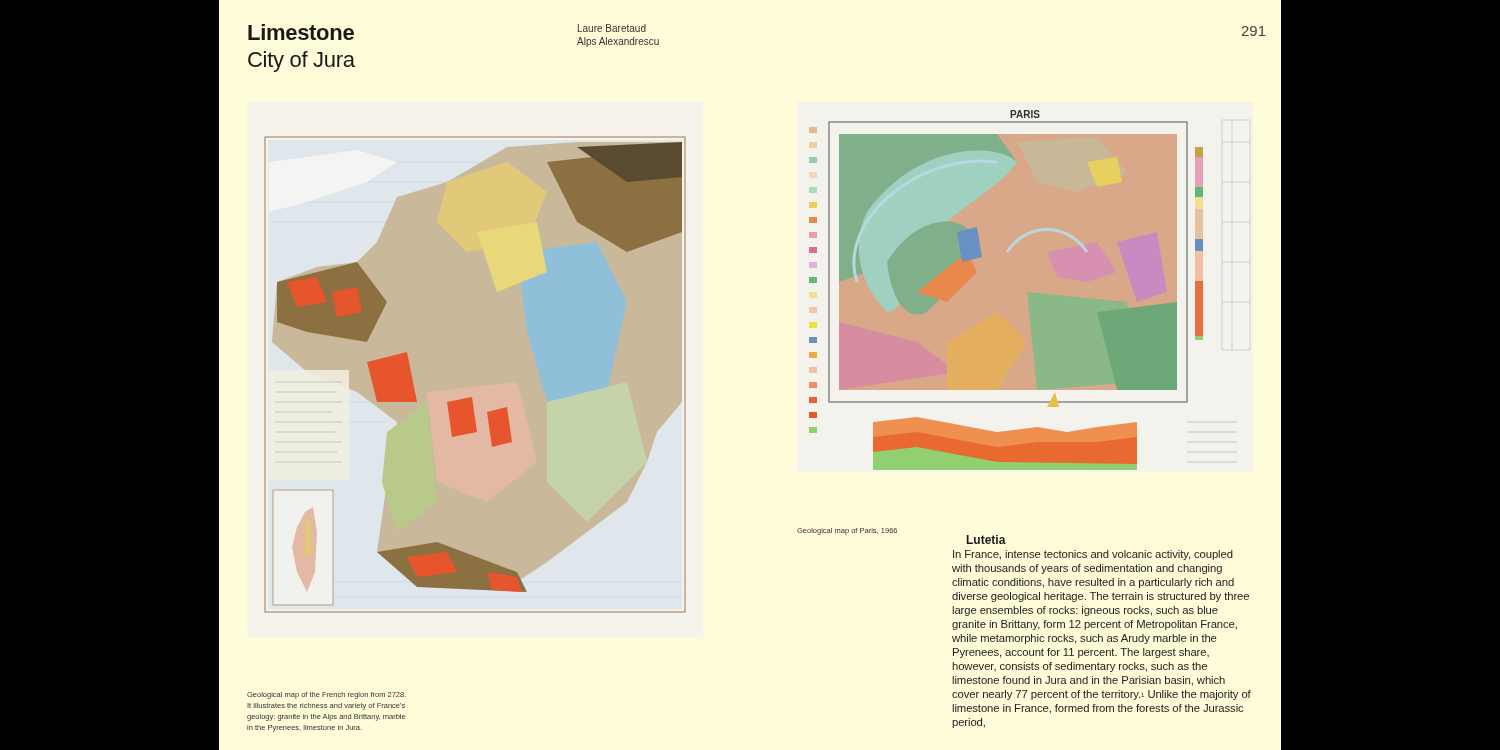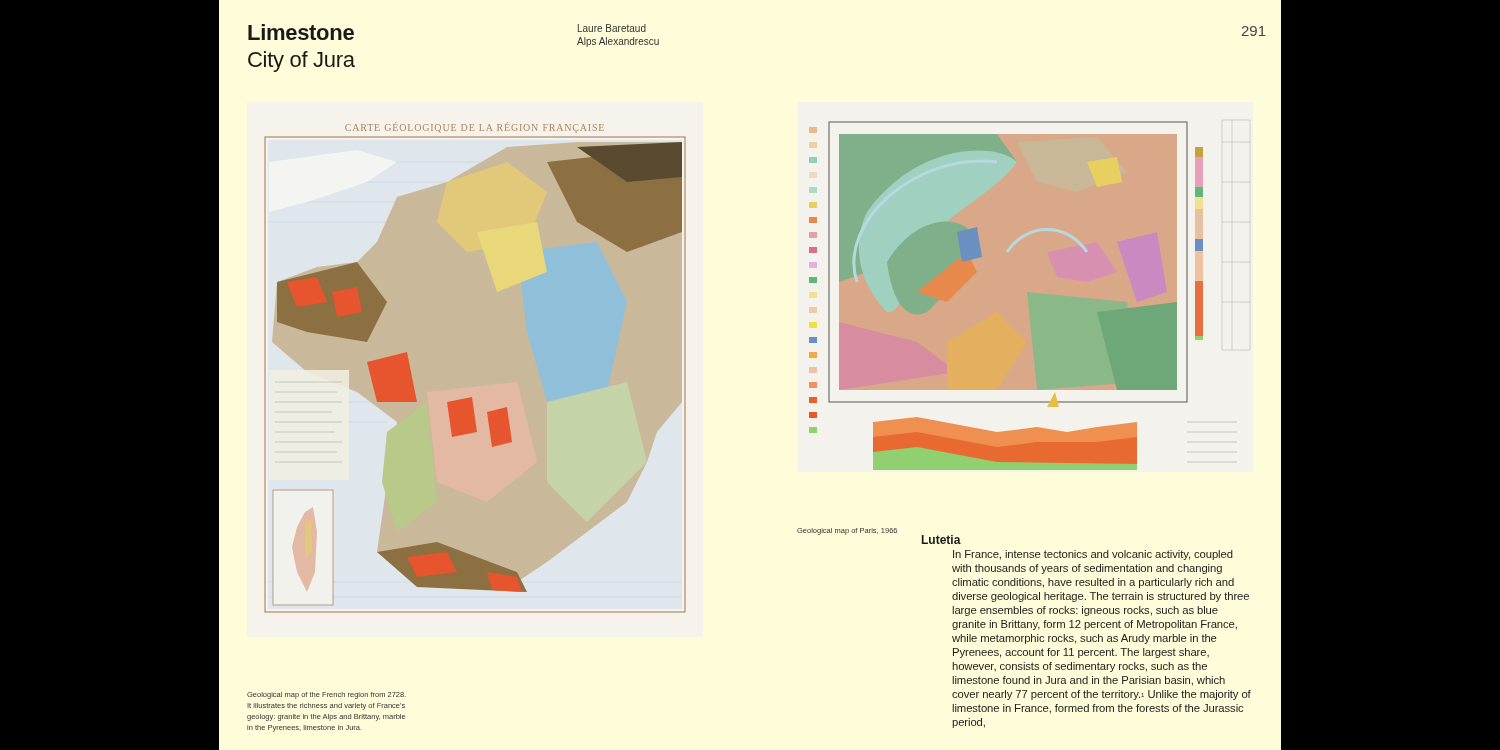--- a/index.html
+++ b/index.html
@@ -10,21 +10,21 @@
   .subtitle { position:absolute; left:28px; top:47px; font-size:22px; line-height:26px; letter-spacing:-0.3px; }
   .authors { position:absolute; left:358px; top:23px; font-size:10px; line-height:12.5px; color:#333; }
   .pagenum { position:absolute; left:1022px; top:22px; font-size:15px; color:#444; }
 
   .fig-left { position:absolute; left:28px; top:102px; width:456px; height:535px; background:#f5f2ea; overflow:hidden; }
   .fig-right { position:absolute; left:578px; top:102px; width:456px; height:370px; background:#f4f2ec; overflow:hidden; }
   .cap { position:absolute; font-size:7.5px; line-height:11px; color:#333;margin-top:44px; }
   .cap-left { left:28px; top:645px; width:160px; }
   .cap-right { left:578px; top:481px; width:200px; }
 
-  .section-h { position:absolute; left:702px; top:533px; font-size:12px; font-weight:bold; }
+  .section-h { position:absolute; left:747px; top:533px; font-size:12px; font-weight:bold; }
   .body-text { position:absolute; left:733px; top:547px; width:300px; font-size:11.3px; line-height:14px; color:#222; letter-spacing:-0.1px; }
   .body-text sup { font-size:6px; vertical-align:top; position:relative; top:1px; }
 
   .map-title { position:absolute; left:0; width:100%; top:20px; text-align:center; font-family:"Liberation Serif", serif; font-size:10px; color:#b0855a; letter-spacing:0.8px; }
   .paris-title { position:absolute; left:0; width:100%; top:7px; text-align:center; font-size:10px; font-weight:bold; color:#333; }
 </style>
 </head>
 <body>
 
 <div class="page">
@@ -85,21 +85,20 @@
           <line x1="28" y1="330" x2="88" y2="330"></line>
         <line x1="28" y1="340" x2="95" y2="340"></line>
           <line x1="28" y1="350" x2="90" y2="350"></line>
         <line x1="28" y1="360" x2="95" y2="360"></line>
       </g>
 
       <rect x="26" y="388" width="60" height="115" fill="#f1f1ee" stroke="#b08a66" stroke-width="0.8"></rect>
       <path d="M58,410 L66,405 L70,430 L68,470 L60,490 L50,470 L45,445 L50,425 Z" fill="#e4b9a4"></path>
       <path d="M58,420 L64,418 L65,450 L58,455 Z" fill="#e2c97a"></path>
     </svg>
-    <div class="map-title">CARTE GÉOLOGIQUE DE LA RÉGION FRANÇAISE</div>
   </div>
   <div class="cap cap-left">Geological map of the French region from 2728. It illustrates the richness and variety of France's geology: granite in the Alps and Brittany, marble in the Pyrenees, limestone in Jura.</div>
 
   <div class="fig-right">
     <svg width="456" height="370" viewBox="0 0 456 370">
       <rect width="456" height="370" fill="#f4f2ec"></rect>
 
       <g>
         <rect x="12" y="25" width="8" height="6" fill="#e8b98a"></rect>
         <rect x="12" y="40" width="8" height="6" fill="#f0d0a0"></rect>
@@ -167,18 +166,19 @@
       <path d="M250,305 L258,290 L262,305 Z" fill="#e8c040"></path>
 
       <g stroke="#999" stroke-width="0.5">
         <line x1="390" y1="320" x2="440" y2="320"></line>
           <line x1="390" y1="330" x2="440" y2="330"></line>
         <line x1="390" y1="340" x2="440" y2="340"></line>
           <line x1="390" y1="350" x2="440" y2="350"></line>
         <line x1="390" y1="360" x2="440" y2="360"></line>
       </g>
     </svg>
+    <div class="paris-title">PARIS</div>
   </div>
   <div class="cap cap-right">Geological map of Paris, 1966</div>
 
   <div class="section-h">Lutetia</div>
   <div class="body-text"><span>In France, intense tectonics and volcanic activity, coupled with thousands of years of sedimentation and changing climatic conditions, have resulted in a particularly rich and diverse geological heritage. The terrain is structured by three large ensembles of rocks: igneous rocks, such as blue granite in Brittany, form 12 percent of Metropolitan France, while metamorphic rocks, such as Arudy marble in the Pyrenees, account for 11 percent. The largest share, however, consists of sedimentary rocks, such as the limestone found in Jura and in the Parisian basin, which cover nearly 77 percent of the territory.</span><sup>1</sup><span> Unlike the majority of limestone in France, formed from the forests of the Jurassic period,</span></div>
 </div>
 
 </body></html>

